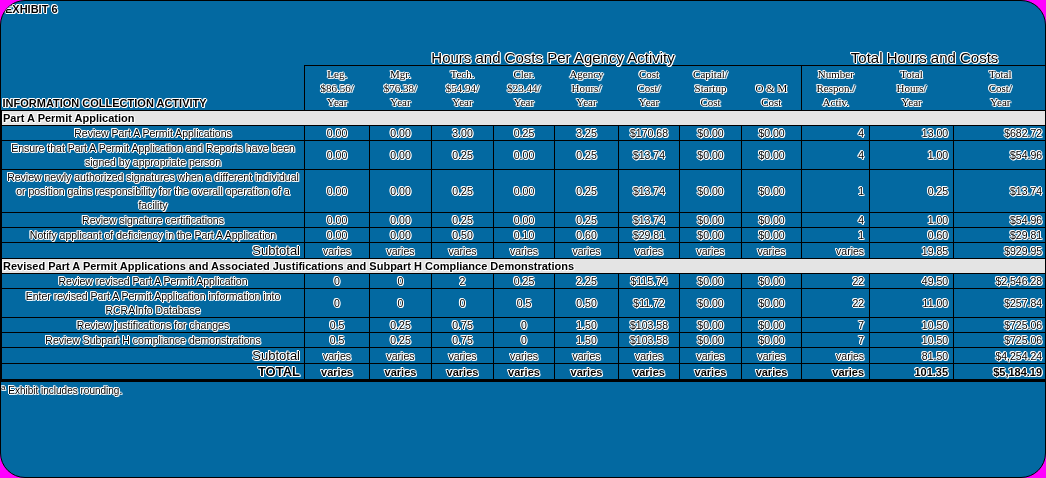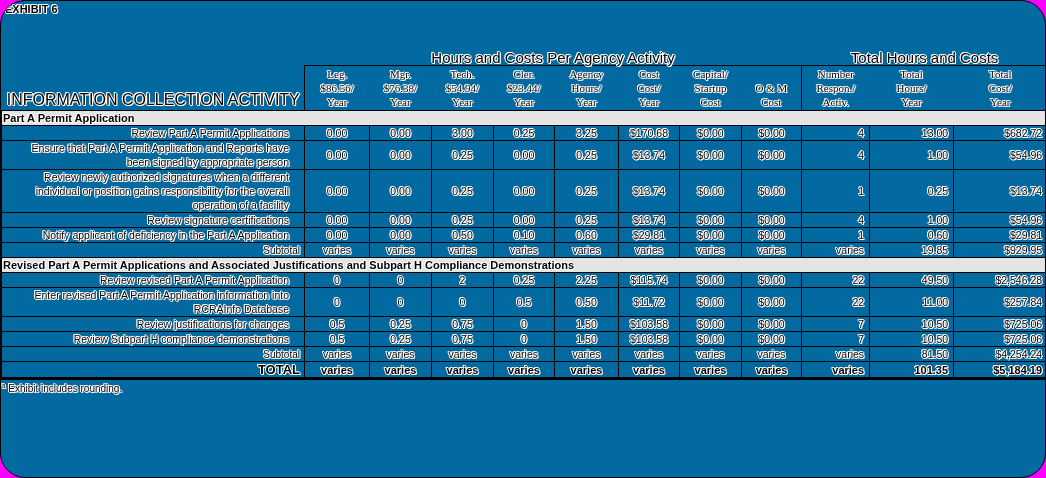--- a/index.html
+++ b/index.html
@@ -8,30 +8,30 @@
     background:#ff00ff;border:1px solid #000;color:#000;
     font-family:"Liberation Sans","DejaVu Sans",sans-serif;
     text-shadow:-1px 0 0 #fff,1px 0 0 #fff,0 -1px 0 #fff,0 1px 0 #fff,1px 1px 0 #fff,-1px -1px 0 #fff;
   }
   .titles{padding:2px 0 0 4px;font-weight:bold;font-size:11px;line-height:13px;white-space:nowrap;}
   sup{font-size:8px;line-height:0;}
   table{border-collapse:collapse;table-layout:fixed;width:1046px;margin-top:34px;font-size:11px;}
   td{padding:0 2px;vertical-align:middle;word-wrap:break-word;}
   .nb{border:none;}
   .ghdr{border:none;text-align:center;font-size:15px;padding:0;line-height:15px;white-space:nowrap;}
-  .ahdr{border:none;vertical-align:bottom;font-weight:normal;font-size:16px;padding:0 0 1px 1px;white-space:nowrap;text-align:center;}
+  .ahdr{border:none;vertical-align:bottom;font-weight:bold;font-size:11px;padding:0 0 1px 1px;white-space:nowrap;}
   .vh{border-top:1px solid #000;border-bottom:1px solid #000;text-align:center;padding:1px 0;line-height:14px;font-family:Liberation Serif, serif;}
   .vh div{min-height:14px;}
   .vh.bl{border-left:1px solid #000;}
   .vh.br{border-right:1px solid #000;}
   .sec td{background:#e4e4e4;border:1px solid #000;font-weight:bold;line-height:14px;padding:0 1px;white-space:nowrap;}
-  .act{border:1px solid #000;text-align:right;line-height:14px;padding:0 15px;font-size:10.5px;}
+  .act{border:1px solid #000;text-align:center;line-height:14px;padding:0 3px;font-size:10.5px;}
   .val{border:1px solid #000;text-align:center;line-height:14px;font-size:10.5px;}
   .val.rt{text-align:right;padding-right:5px;}
-  .sublabel{border:1px solid #000;text-align:right;padding-right:4px;font-size:10px;}
+  .sublabel{border:1px solid #000;text-align:right;padding-right:4px;font-size:13px;}
   .totrow td{font-weight:bold;border-bottom:3px solid #000;font-size:11px;}
   .totrow .totlabel{font-size:13px;}
   .footnote{font-size:10px;padding:3px 0 0 0;line-height:12px;}
 </style>
 </head>
 <body>
 
 <div class="canvas" style="background: #0369a1; border-radius: 25px;">
   <div class="titles">
     <div>EXHIBIT 6</div>

